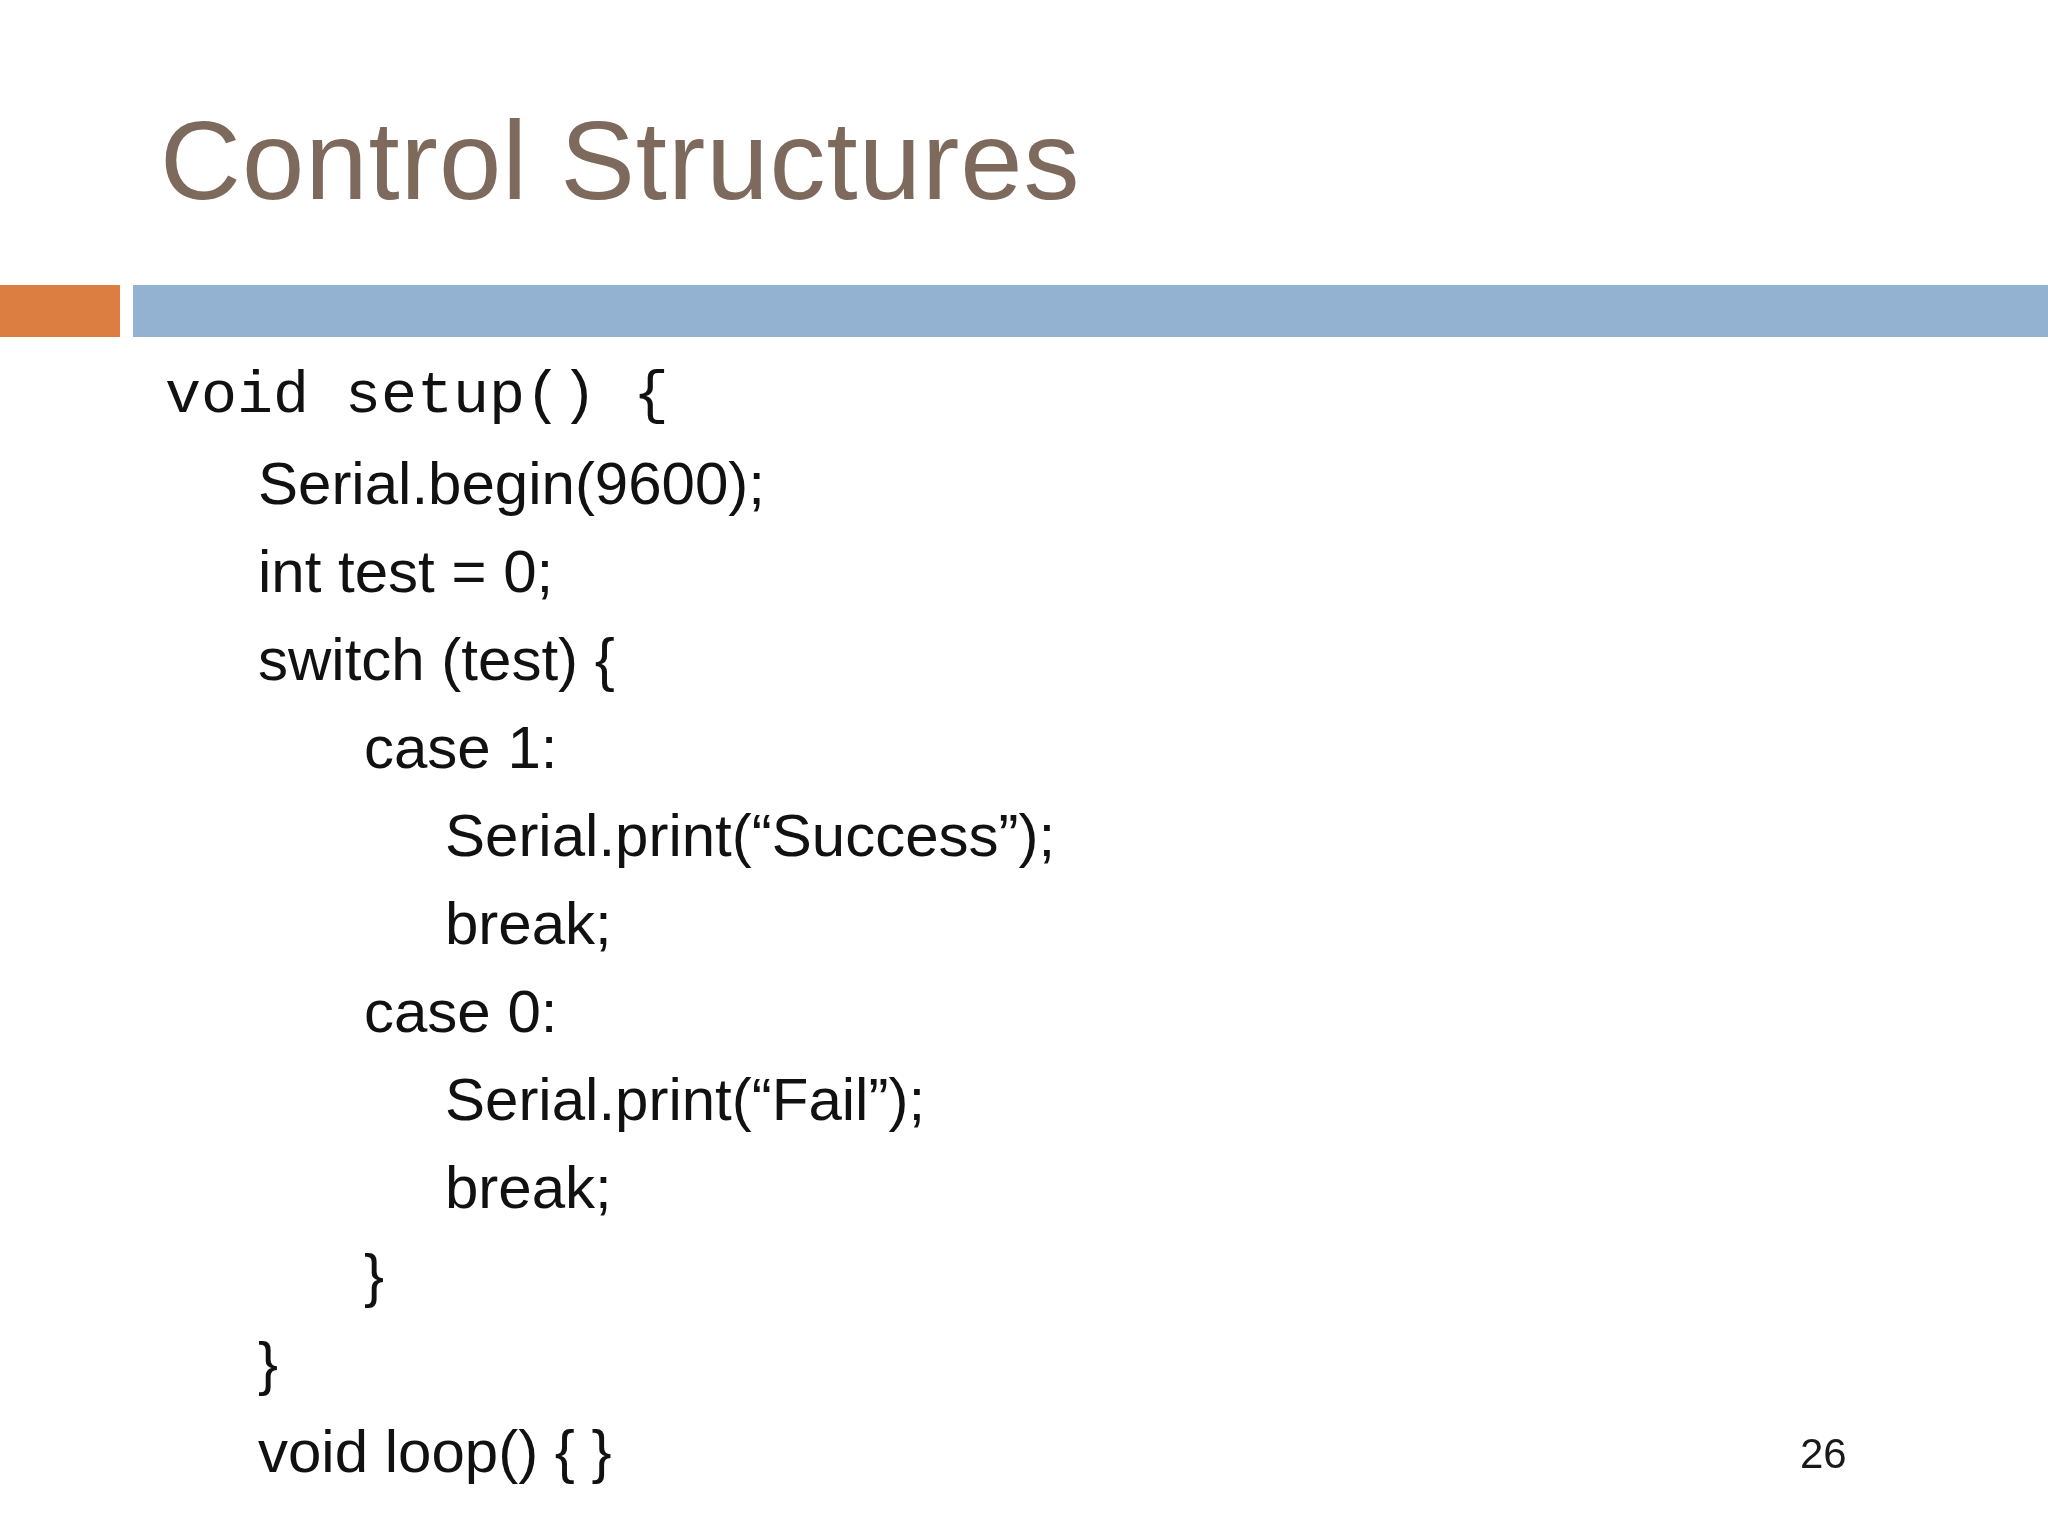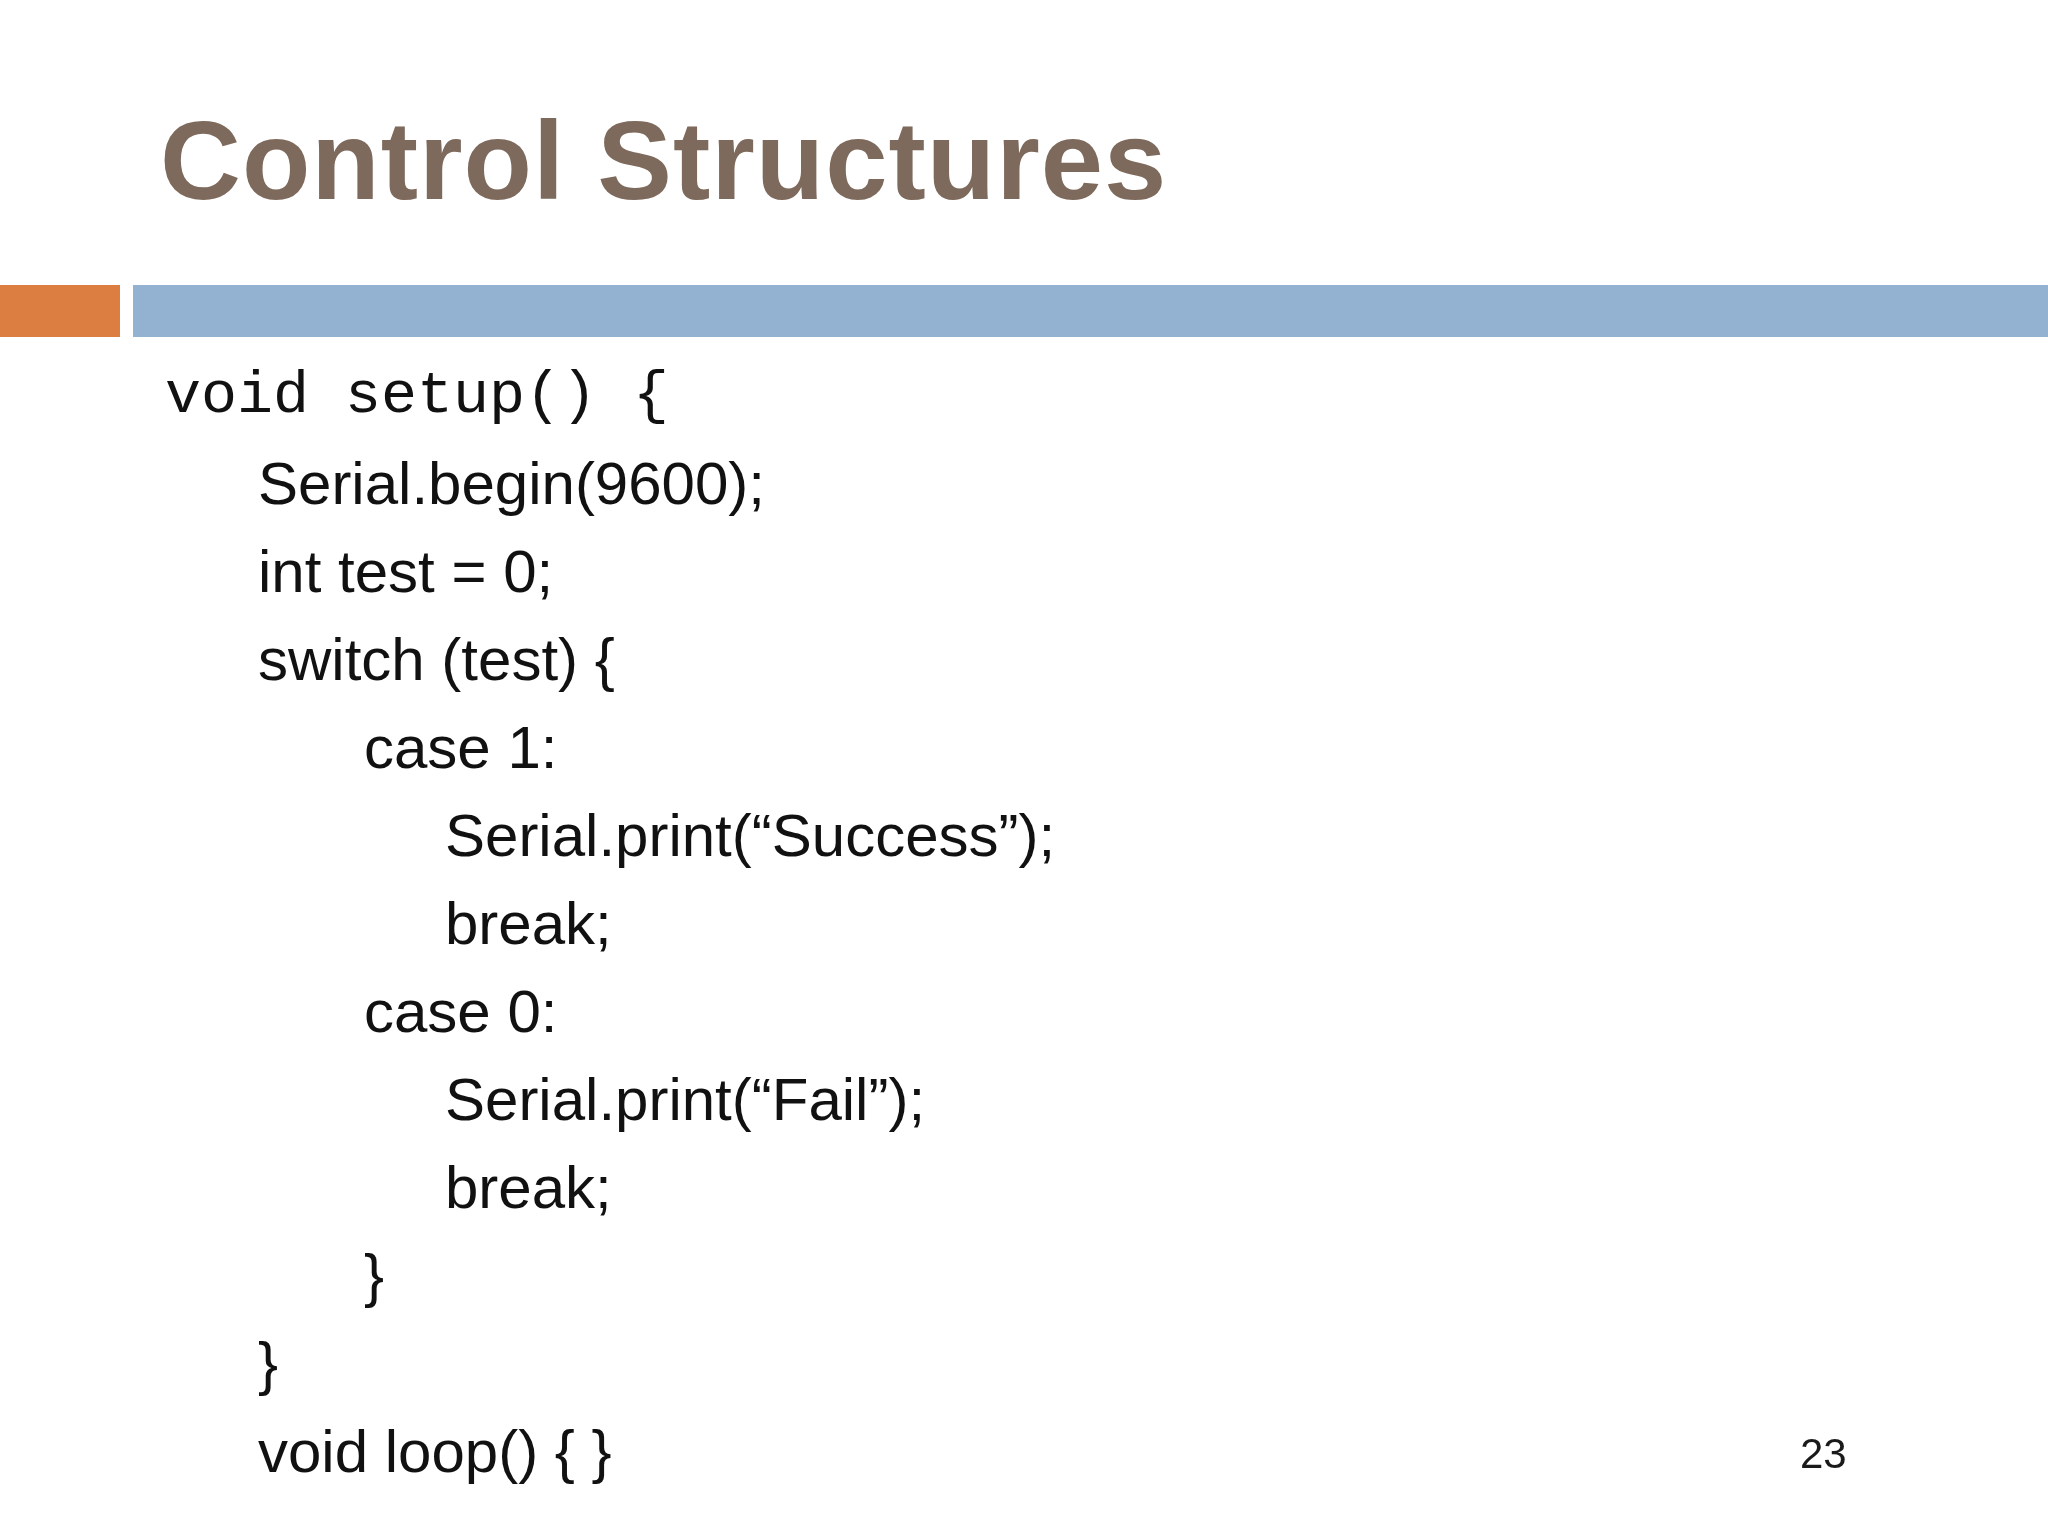--- a/index.html
+++ b/index.html
@@ -15,21 +15,21 @@
     overflow: hidden;
     font-family: "Liberation Sans", sans-serif;
   }
 
   
   .title {
     position: absolute;
     left: 160px;
     top: 96px;
     font-size: 112px;
-    font-weight: 700;
+    font-weight: 400;
     letter-spacing: 1px;
     color: var(--title, #7E6A5C);
     white-space: nowrap;
   }
 
   
   .logo {
     position: absolute;
     left: 1455px;
     top: 126px;
@@ -106,15 +106,15 @@
 <div class="slide">
 
   <div class="title">Control Structures</div>
 
 
   <div class="bar-orange"></div>
   <div class="bar-blue"></div>
 
   <div class="code" id="code-block"><div class="code-line indent-0">void setup() {</div><div class="code-line indent-1">Serial.begin(9600);</div><div class="code-line indent-1">int test = 0;</div><div class="code-line indent-1">switch (test) {</div><div class="code-line indent-2">case 1:</div><div class="code-line indent-3">Serial.print(“Success”);</div><div class="code-line indent-3">break;</div><div class="code-line indent-2">case 0:</div><div class="code-line indent-3">Serial.print(“Fail”);</div><div class="code-line indent-3">break;</div><div class="code-line indent-2">}</div><div class="code-line indent-1">}</div><div class="code-line indent-1">void loop() { }</div></div>
 
-  <div class="page-number">23</div>
+  <div class="page-number">26</div>
 
 </div>
 
 </body></html>

